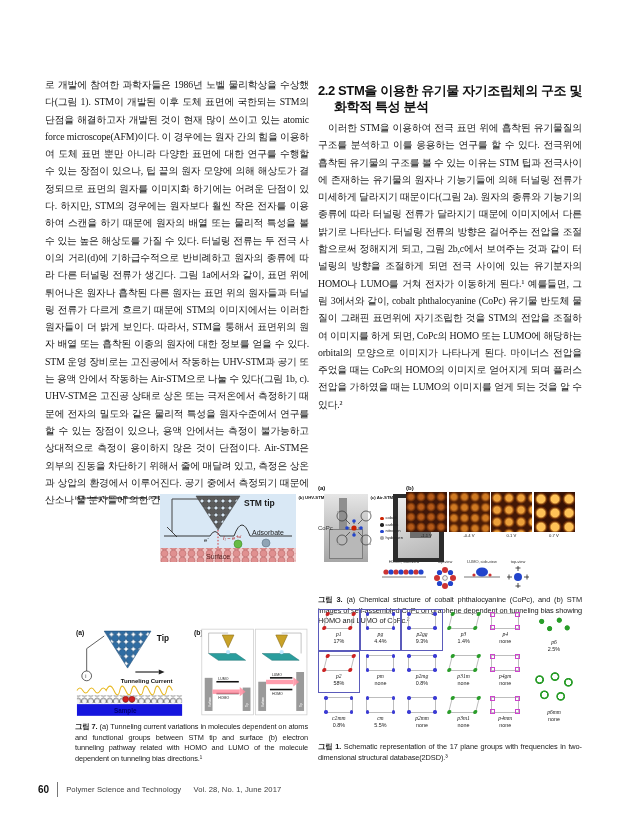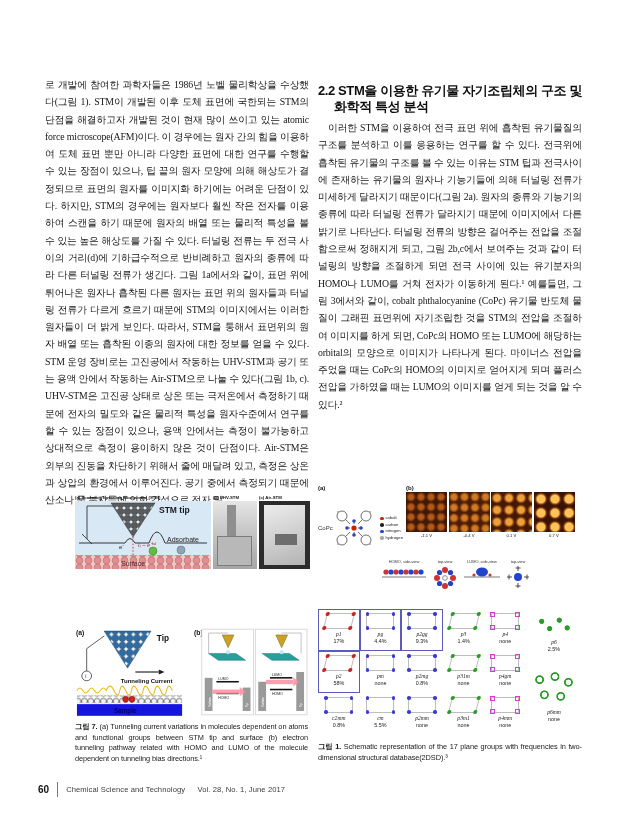--- a/index.html
+++ b/index.html
@@ -29,21 +29,21 @@
   .fig { position:absolute; font-family:"Liberation Sans", sans-serif; }
   .caption { font-size:7.4px; line-height:10.6px; color:#1a1a1a; text-align:justify;
              margin-top:4px; letter-spacing:-0.1px; }
   .caption b { font-weight:bold; }
   .plabel { font-size:4.3px; font-weight:bold; color:#111; height:7px; line-height:7px;
             white-space:nowrap; overflow:hidden; }
 
   
   #fig1 { left:75px; top:494px; width:233px; }
   .f1row { display:flex; gap:2px; }
-  .f1panel { display:flex; flex-direction:column; }
+  .f1panel { display:flex; }
   .photo-b { width:44px; height:68px; position:relative;
              background:linear-gradient(180deg,#e6e6e6 0%,#cdcdcd 35%,#a6a6a6 100%); }
   .photo-b::before { content:""; position:absolute; left:32%; top:6%; width:20%; height:58%; background:#8f8f8f; }
   .photo-b::after { content:""; position:absolute; left:10%; bottom:5%; width:74%; height:40%;
                     background:#b8b8b8; border:1px solid #7c7c7c; }
   .photo-c { width:51px; height:68px; position:relative; background:#2c2c2c; }
   .photo-c::before { content:""; position:absolute; inset:4px 5px;
                      background:linear-gradient(160deg,#ececec,#b4b4b4); }
   .photo-c::after { content:""; position:absolute; left:32%; top:48%; width:42%; height:16%; background:#6d6d6d; }
 
@@ -360,20 +360,24 @@
             <line x1="1" y1="12" x2="6" y2="12"></line>
               <line x1="18" y1="12" x2="23" y2="12"></line>
             <line x1="9.5" y1="3" x2="14.5" y2="3"></line>
               <line x1="9.5" y1="21" x2="14.5" y2="21"></line>
             <line x1="3" y1="9.5" x2="3" y2="14.5"></line>
               <line x1="21" y1="9.5" x2="21" y2="14.5"></line>
           </g>
         </svg>
       </div>
     </div>
+    <div class="caption">
+      <b>그림 3.</b>
+      <span>(a) Chemical structure of cobalt phthalocyanine (CoPc), and (b) STM images of self-assembled CoPc on graphene dependent on tunneling bias showing HOMO and LUMO of CoPc.²</span>
+    </div>
   </div>
 
   <div class="fig" id="fig4">
     <div class="f4grid">
       <div class="f4left">
 
         <div class="pg-cell boxed" style="--mc: #cc2222;">
           <div class="motif para">
               <span class="d tl"></span>
               <span class="d tr"></span>
@@ -543,18 +547,18 @@
     <div class="caption" style="margin-top:7px;">
       <b>그림 1.</b>
       <span>Schematic representation of the 17 plane groups with frequencies in two-dimensional structural database(2DSD).³</span>
     </div>
   </div>
 
   <div class="footer">
     <span class="pgnum">60</span>
     <span class="fdiv"></span>
     <span class="fjournal">
-      <span>Chemical Science and Technology</span>
+      <span>Polymer Science and Technology</span>
       <span>Vol. 28, No. 1, June 2017</span>
     </span>
   </div>
 
 </div>
 
 </body></html>

